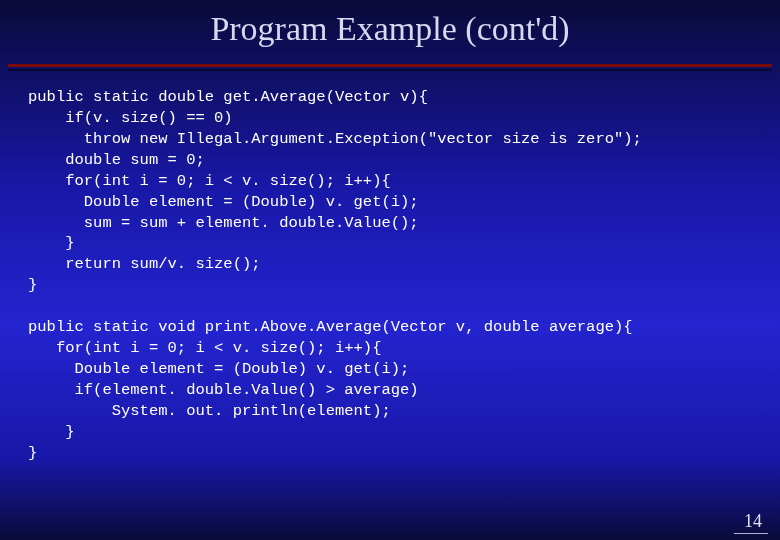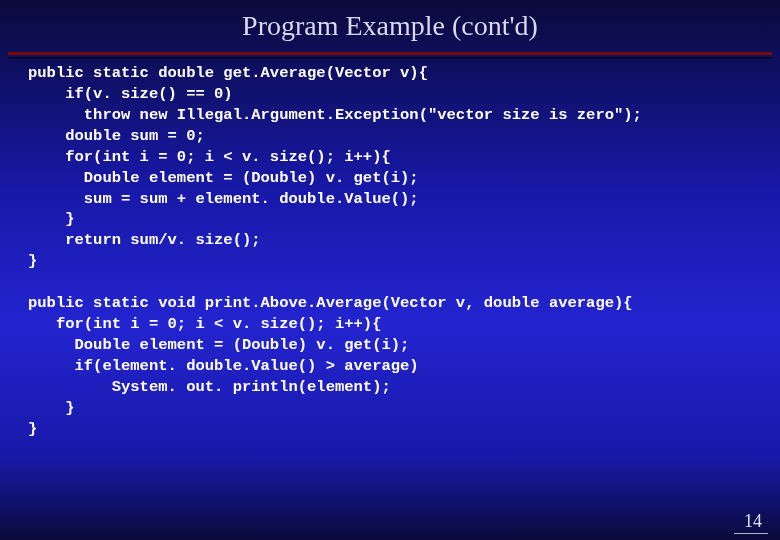--- a/index.html
+++ b/index.html
@@ -12,44 +12,44 @@
   }
   .slide {
     width: 780px;
     height: 540px;
     background: linear-gradient(180deg, #0a0a3a 0%, #1818a8 35%, #2424d0 60%, #1818a8 85%, #0a0a3a 100%);
     position: relative;
   }
   .title {
     text-align: center;
     color: #d8d8f0;
-    font-size: 28px;
+    font-size: 34px;
     font-weight: normal;
     padding-top: 10px;
-    padding-bottom: 10px;
+    padding-bottom: 16px;
     font-family: Georgia, 'Times New Roman', serif;
   }
   .hr-line {
     height: 3px;
     background: #7a0a0a;
     margin: 0 8px 2px 8px;
   }
   .hr-shadow {
     height: 2px;
     background: rgba(0,0,0,0.5);
     margin: 0 8px 0 8px;
   }
   .code-block {
     font-family: 'Courier New', Courier, monospace;
     color: #ffffff;
     font-size: 15.5px;
     line-height: 1.35;
     white-space: pre;
-    padding: 4px 18px 0 28px;
-    font-weight: bold;
+    padding: 16px 18px 0 28px;
+    font-weight: normal;
   }
   .page-num {
     position: absolute;
     bottom: 8px;
     right: 18px;
     color: #e0e0f0;
     font-size: 18px;
     font-family: Georgia, serif;
   }
   .page-underline {

